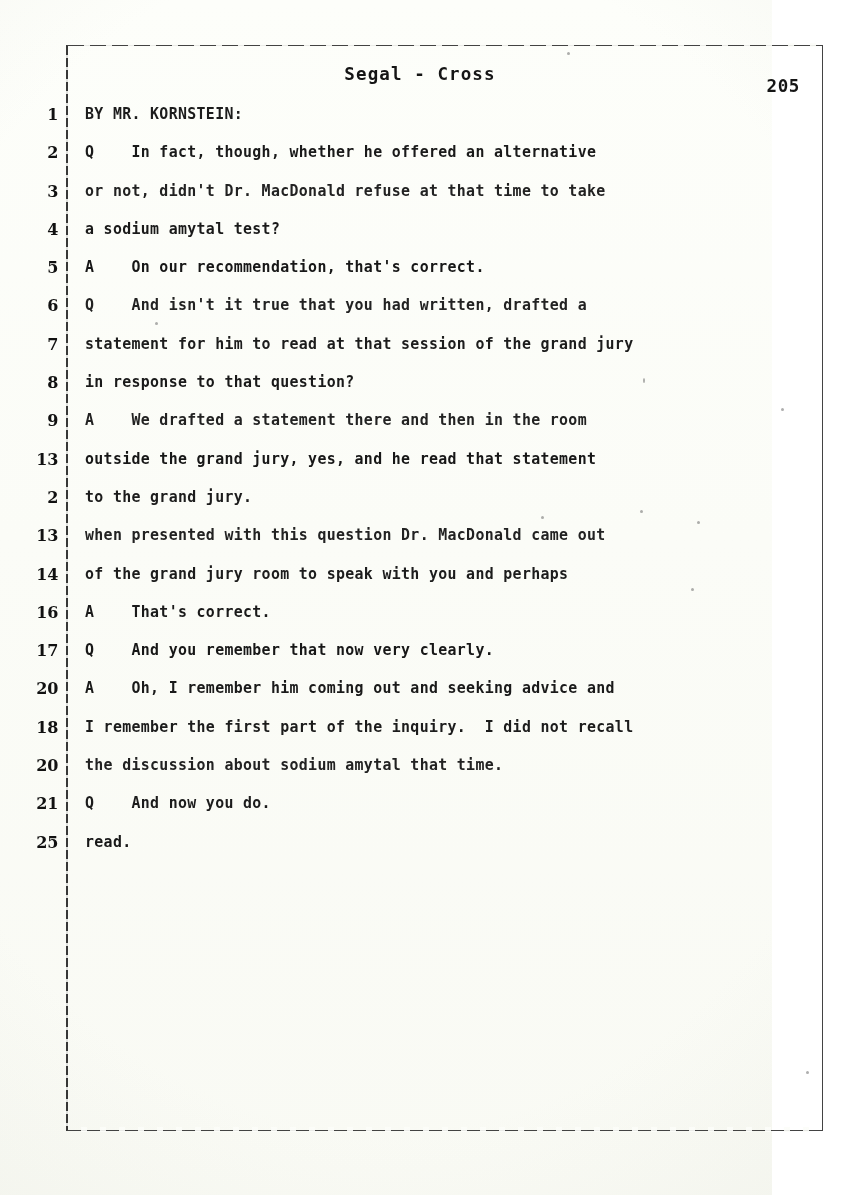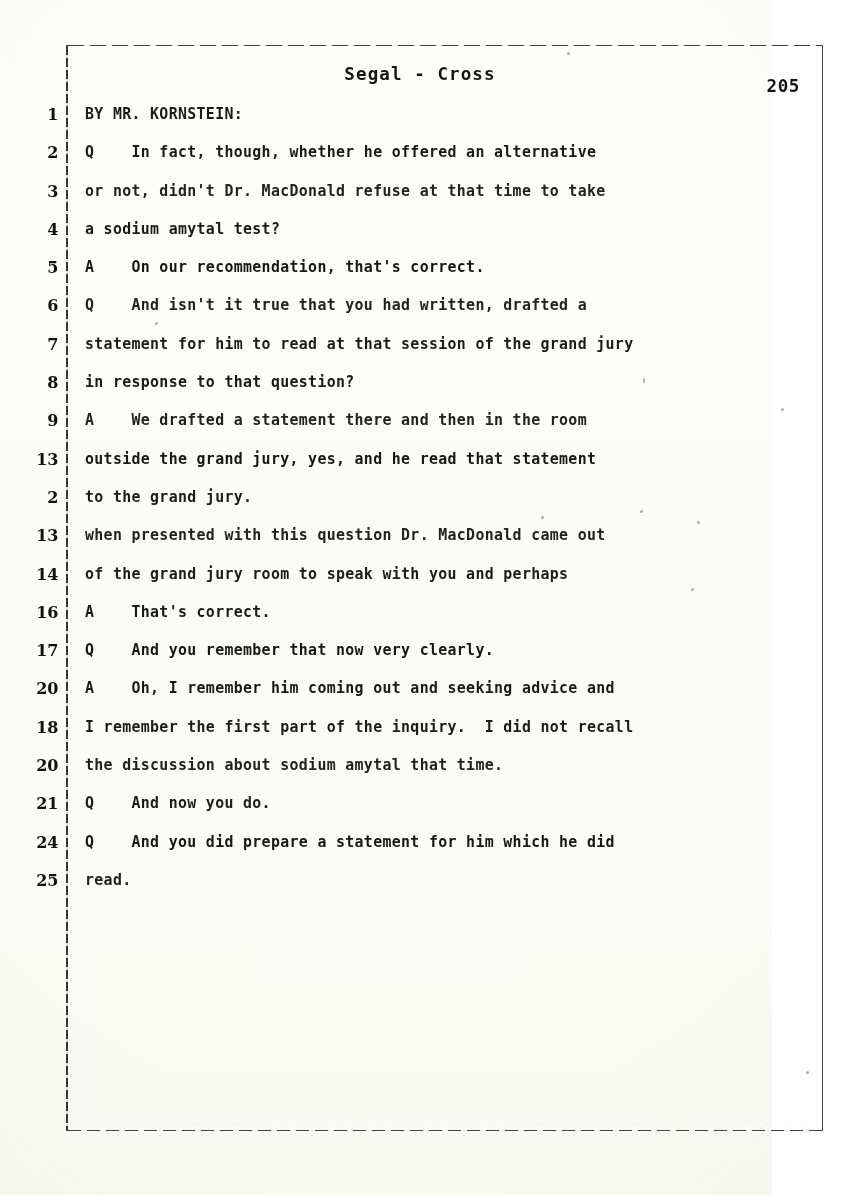--- a/index.html
+++ b/index.html
@@ -265,24 +265,20 @@
       </div>
       <div class="t-row">
         <div class="lineno">20</div>
         <div class="ltext">the discussion about sodium amytal that time.</div>
       </div>
       <div class="t-row">
         <div class="lineno">21</div>
         <div class="ltext">Q    And now you do.</div>
       </div>
       <div class="t-row">
-        <div class="lineno">24</div>
-        <div class="ltext">Q    And you did prepare a statement for him which he did</div>
-      </div>
-      <div class="t-row">
         <div class="lineno">25</div>
         <div class="ltext">read.</div>
       </div>
     </div>
 
   <div class="speck" style="left:567px;top:52px;width:3px;height:3px;"></div>
   <div class="speck" style="left:643px;top:378px;width:2px;height:5px;"></div>
   <div class="speck" style="left:781px;top:408px;width:3px;height:3px;"></div>
   <div class="speck" style="left:541px;top:516px;width:3px;height:3px;"></div>
   <div class="speck" style="left:640px;top:510px;width:3px;height:3px;"></div>

